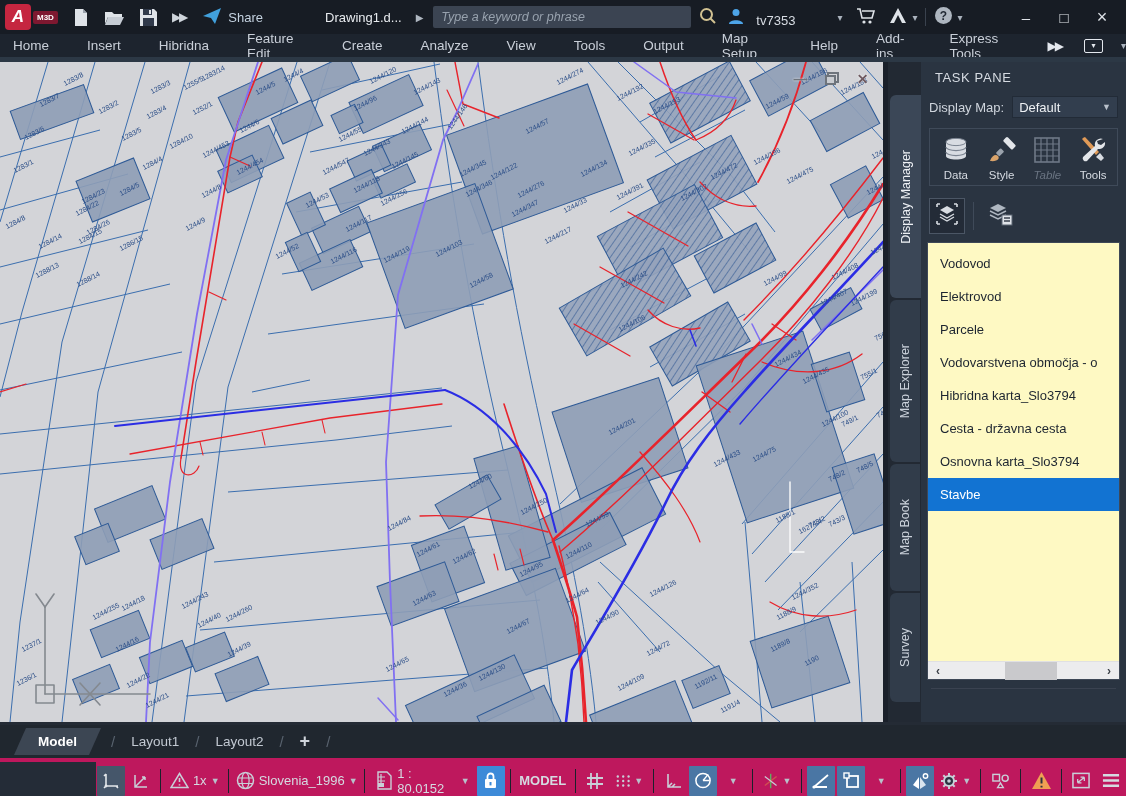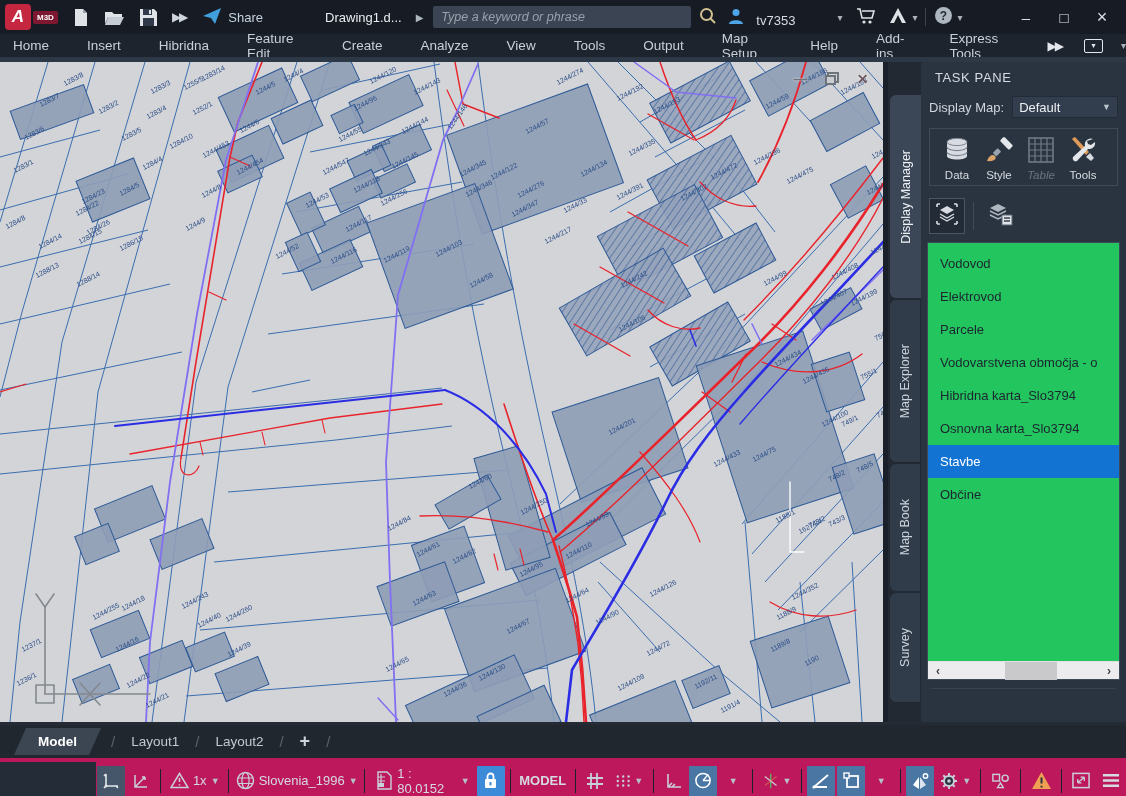--- a/index.html
+++ b/index.html
@@ -49,29 +49,29 @@
   .vtab { position:absolute; left:2px; width:30px; background:#313c4a; color:#ccd3dc; font-size:12.5px;
           border-radius:6px 0 0 6px; display:flex; align-items:center; justify-content:center; }
   .vtab span { writing-mode:vertical-rl; transform:rotate(180deg); white-space:nowrap; }
   .vtab.active { background:#3b4757; color:#eef1f5; left:2px; width:31px; }
   .pane { width:205px; height:660px; background:#2a3441; display:flex; flex-direction:column; }
   .pane-header { height:30px; display:flex; align-items:center; padding-left:14px; color:#d6dbe2;
                  font-size:13px; letter-spacing:0.6px; }
   .dm-row { display:flex; align-items:center; padding:4px 8px 6px 8px; color:#cfd5dd; font-size:13px; gap:8px; }
   .dm-select { flex:1; height:22px; background:#323e4e; border:1px solid #222b37; display:flex; align-items:center;
                color:#eef1f4; font-size:13px; padding:0 6px; justify-content:space-between; }
-  .tp-toolbar { margin:4px 8px; border:1px solid #3f4a59; display:flex; padding:8px 4px 4px 6px; }
+  .tp-toolbar { margin:4px 8px; border:1px solid #3f4a59; display:flex; padding:8px 4px 4px 6px; gap:6px; }
   .tp-tool { width:42px; display:flex; flex-direction:column; align-items:center; gap:4px;
              color:#d6dbe2; font-size:11.5px; }
   .tp-tool.disabled { color:#6a7482;font-style:italic; }
   .tp-iconrow { display:flex; align-items:center; margin:8px 8px 6px 8px; gap:0; }
   .tp-iconbtn { width:36px; height:36px; display:flex; align-items:center; justify-content:center; }
   .tp-iconbtn.selected { background:#232b37; border:1px solid #4b5665; }
   .tp-icon-sep { width:1px; height:28px; background:#3f4a59; margin:0 8px; }
-  .layer-panel { margin:2px 6px 0 6px; border:1px solid #3e4857; background:#22c55e; height:438px;
+  .layer-panel { margin:2px 6px 0 6px; border:1px solid #3e4857; background:#fef9c3; height:438px;
                  display:flex; flex-direction:column; }
   .layer-list { flex:1; overflow:hidden; padding-top:4px; }
   .layer-item { height:33px; display:flex; align-items:center; padding-left:12px; color:#1d2530; font-size:13px;
                 white-space:nowrap; overflow:hidden; }
   .layer-item.selected { background:#1273d2; color:#fff; }
   .hscroll { height:18px; background:#ececee; display:flex; align-items:center; border-top:1px solid #e0e0e3; }
   .hs-arrow { width:20px; text-align:center; color:#3a3f46; font-size:12px; font-weight:bold; }
   .hs-track { flex:1; height:18px; position:relative; }
   .hs-thumb { position:absolute; left:38%; width:34%; top:0; height:18px; background:#c9c9cc; }
   .pane-bottom-line { height:1px; background:#3a4250; margin:8px 10px 0 10px; }
@@ -601,23 +601,23 @@
           </span>
         </div>
       </div>
       <div class="layer-panel">
         <div class="layer-list">
           <div class="layer-item">Vodovod</div>
           <div class="layer-item">Elektrovod</div>
           <div class="layer-item">Parcele</div>
           <div class="layer-item">Vodovarstvena območja - o</div>
           <div class="layer-item">Hibridna karta_Slo3794</div>
+          <div class="layer-item">Cesta - državna cesta</div>
           <div class="layer-item">Osnovna karta_Slo3794</div>
           <div class="layer-item selected">Stavbe</div>
-          <div class="layer-item">Občine</div>
         </div>
         <div class="hscroll">
           <span class="hs-arrow">‹</span>
           <div class="hs-track">
             <div class="hs-thumb"></div>
           </div>
           <span class="hs-arrow">›</span>
         </div>
       </div>
       <div class="pane-bottom-line"></div>

